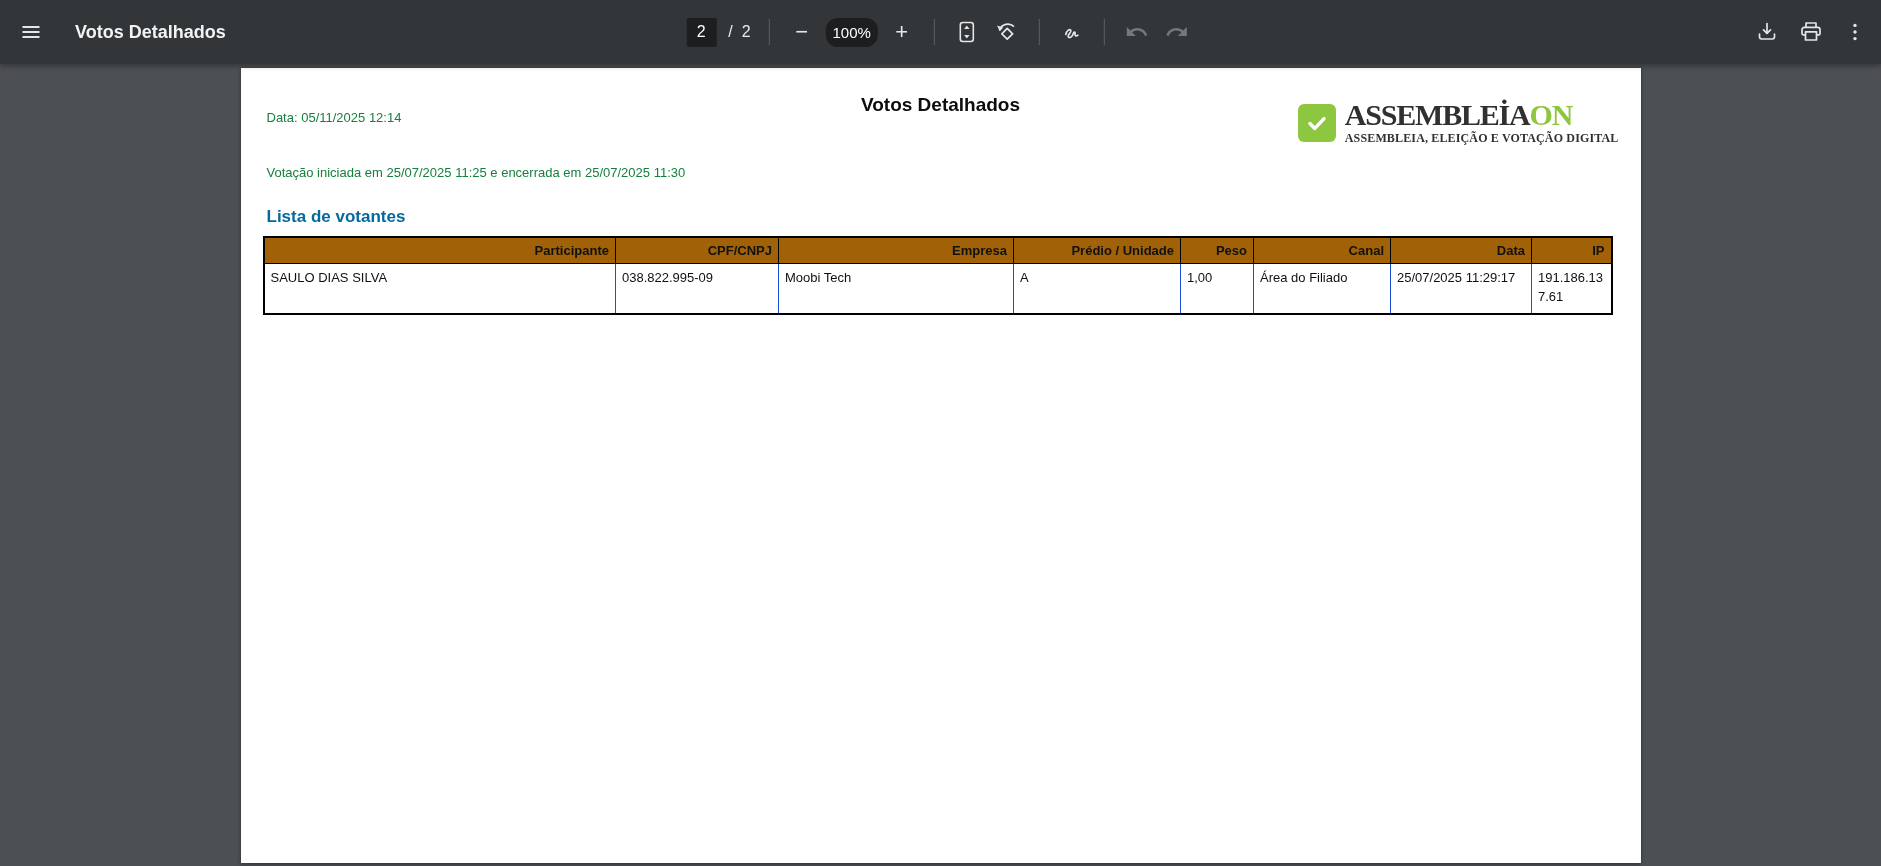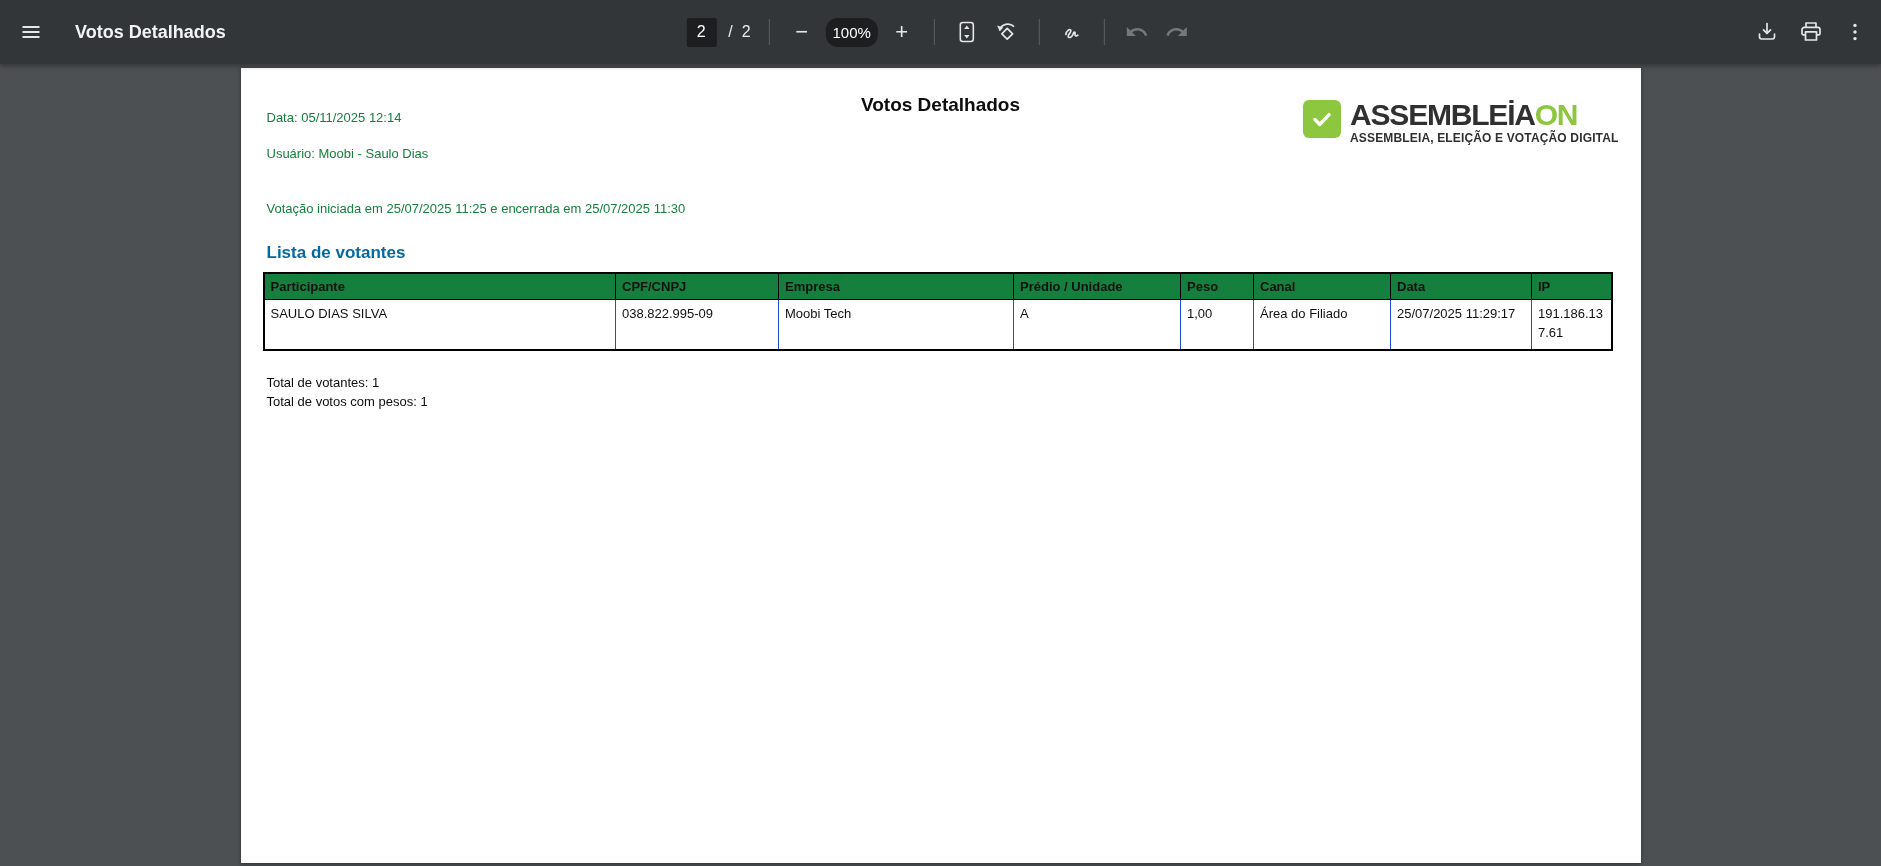--- a/index.html
+++ b/index.html
@@ -66,40 +66,40 @@
   .doc-content { position: relative; padding: 26px 26px 0; }
 
   .meta-line { font-size: 13px; line-height: 24px; color: #15803d; margin-top: 12px; }
   .meta-gap { height: 19px; }
 
   .doc-title {
     position: absolute; left: 0; right: 0; top: 26px;
     text-align: center; font-size: 19px; font-weight: 700; color: #0d0d0d;
   }
 
-  .logo { position: absolute; top: 32px; right: 22px; display: flex; align-items: flex-start; gap: 9px; }
+  .logo { position: absolute; top: 32px; right: 22px; display: flex; align-items: center; gap: 9px; font-family: Liberation Serif, serif; }
   .logo-check {
     width: 38px; height: 38px; background: #8dc63f; border-radius: 6px;
     display: flex; align-items: center; justify-content: center; flex: 0 0 auto;
   }
   .logo-check svg { width: 26px; height: 26px; }
   .logo-brand { font-size: 30px; font-weight: 800; letter-spacing: -1.2px; line-height: 30px; color: #303030; white-space: nowrap; }
   .logo-brand .accent { color: #8dc63f; }
   .logo-tagline { font-size: 12px; font-weight: 700; color: #303030; letter-spacing: .15px; margin-top: 1px; white-space: nowrap; }
 
   .section-heading { font-size: 17px; font-weight: 700; margin-top: 22px; color: #0369a1; }
 
   table.votes {
     border-collapse: collapse; table-layout: fixed;
     width: 1348px; margin-top: 9px; margin-left: -4px;
     border: 2px solid #000;
     font-size: 13px;
   }
   table.votes th {
-    background: #15803d; border: 1px solid #000; text-align: left;
+    background: #a16207; border: 1px solid #000; text-align: right;
     font-weight: 700; padding: 4px 6px; line-height: 17px;
   }
   table.votes td {
     border: 1px solid #1d4ed8; padding: 4px 6px; vertical-align: top;
     height: 50px; line-height: 19px;
   }
   td.ip-cell { word-break: break-all; }
 
   .totals { margin-top: 22px; }
   .totals div { font-size: 13px; line-height: 19px; color: #0d0d0d; }
@@ -226,21 +226,20 @@
               <path d="M5.5 12.5 10 17 18.5 8" stroke="#ffffff" stroke-width="3.2" fill="none" stroke-linecap="round" stroke-linejoin="round"></path>
             </svg>
         </div>
         <div class="logo-text">
           <div class="logo-brand"><span>ASSEMBLEİA</span><span class="accent">ON</span></div>
           <div class="logo-tagline">ASSEMBLEIA, ELEIÇÃO E VOTAÇÃO DIGITAL</div>
         </div>
       </div>
 
       <div class="meta-line">Data: 05/11/2025 12:14</div>
-      <div class="meta-line">Usuário: Moobi - Saulo Dias</div>
       <div class="meta-gap"></div>
       <div class="meta-line">Votação iniciada em 25/07/2025 11:25 e encerrada em 25/07/2025 11:30</div>
 
       <div class="section-heading">Lista de votantes</div>
 
       <table class="votes">
         <colgroup>
           <col style="width:352px">
             <col style="width:163px">
             <col style="width:235px">
@@ -269,20 +268,16 @@
             <td>Moobi Tech</td>
             <td>A</td>
             <td>1,00</td>
             <td>Área do Filiado</td>
             <td>25/07/2025 11:29:17</td>
             <td class="ip-cell">191.186.137.61</td>
           </tr>
         </tbody>
       </table>
 
-      <div class="totals">
-        <div>Total de votantes: 1</div>
-        <div>Total de votos com pesos: 1</div>
-      </div>
 
     </div>
   </div>
 </div>
 
 </body></html>

